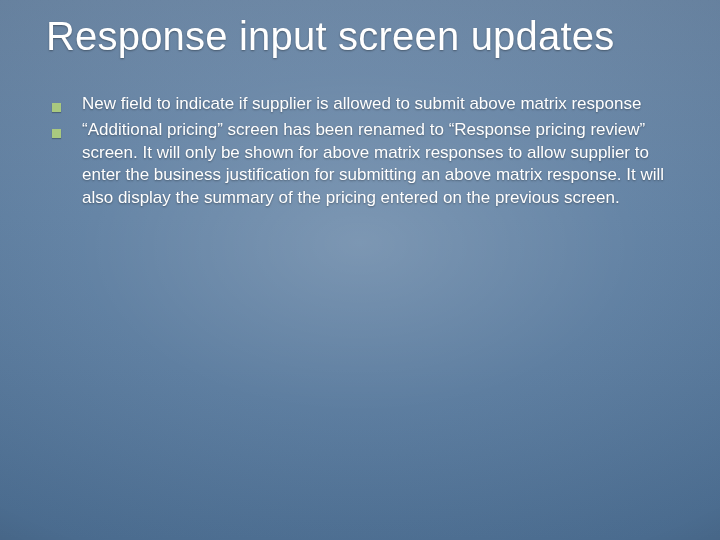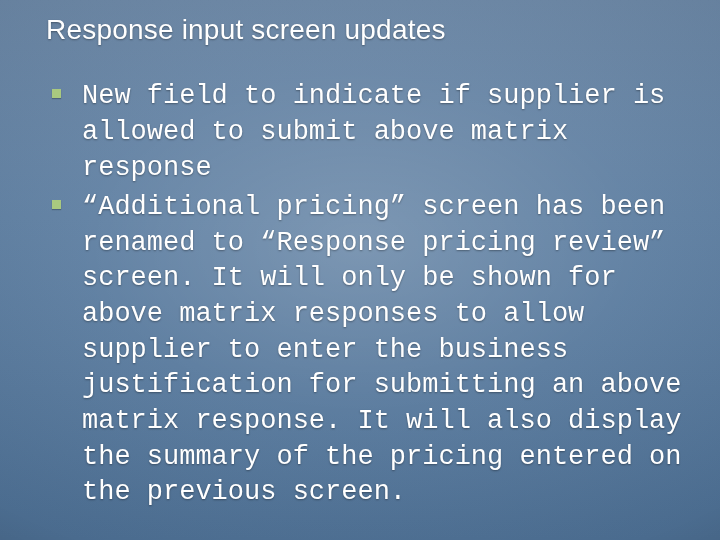--- a/index.html
+++ b/index.html
@@ -19,40 +19,39 @@
         rgba(0,0,0,0.05) 70%,
         rgba(0,0,0,0.28) 100%),
       linear-gradient(180deg, #6b87a6 0%, #5d7ea1 40%, #4e7196 100%);
     box-sizing: border-box;
     padding: 14px 30px 30px 44px;
     font-family: Tahoma, Verdana, Arial, sans-serif;
     color: #ffffff;
     text-shadow: 0 1px 2px rgba(0,0,0,0.35);
   }
   .title {
-    font-size: 28px;
+    font-size: 40px;
     line-height: 1.12;
     margin: 0 0 34px 2px;
     font-weight: 400;
     letter-spacing: 0.2px;
     color: #fff;
   }
   .bullets {
     list-style: none;
     padding: 0;
     margin: 0 4px 0 0;
   }
   .bullets li {
     position: relative;
     padding-left: 38px;
-    font-size: 27px;
+    font-size: 17px;
     line-height: 1.32;
     margin-bottom: 4px;
     color: #fff;
-    font-family: Liberation Mono, monospace;
   }
   .bullets li .sq {
     position: absolute;
     left: 8px;
     top: 10px;
     width: 9px;
     height: 9px;
     background: #a9c97f;
     box-shadow: 0 1px 1px rgba(0,0,0,0.25);
   }

